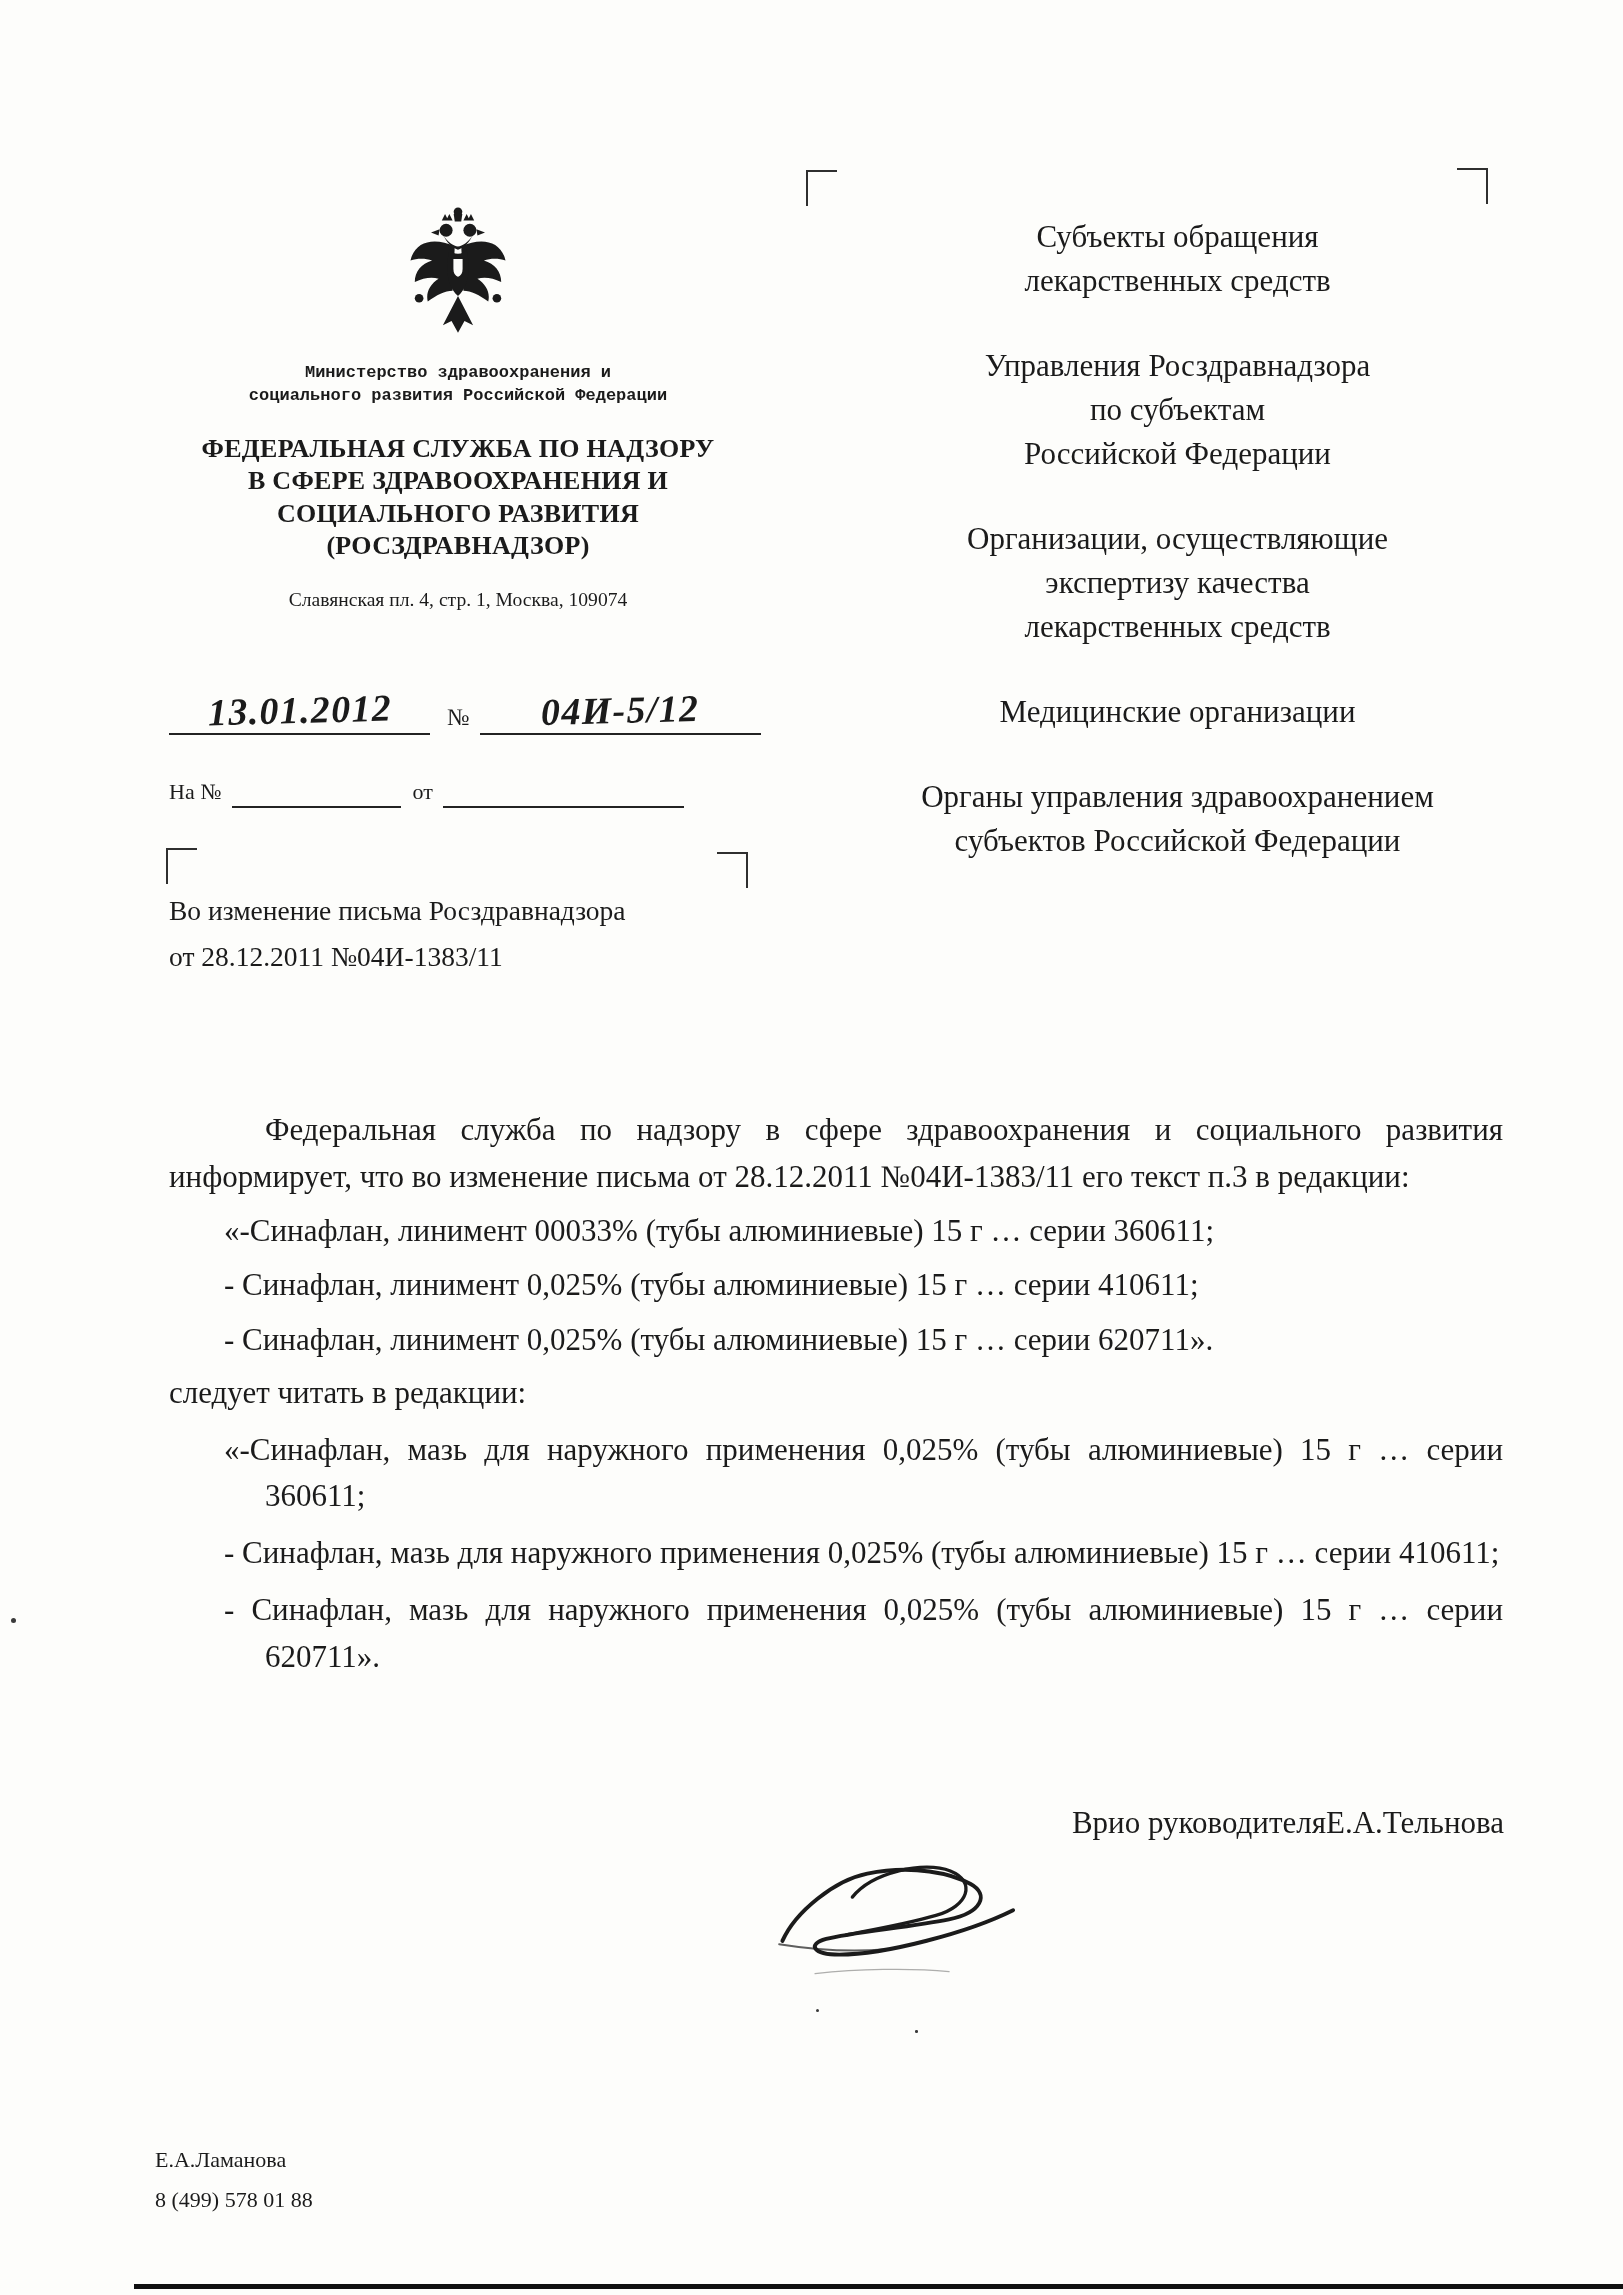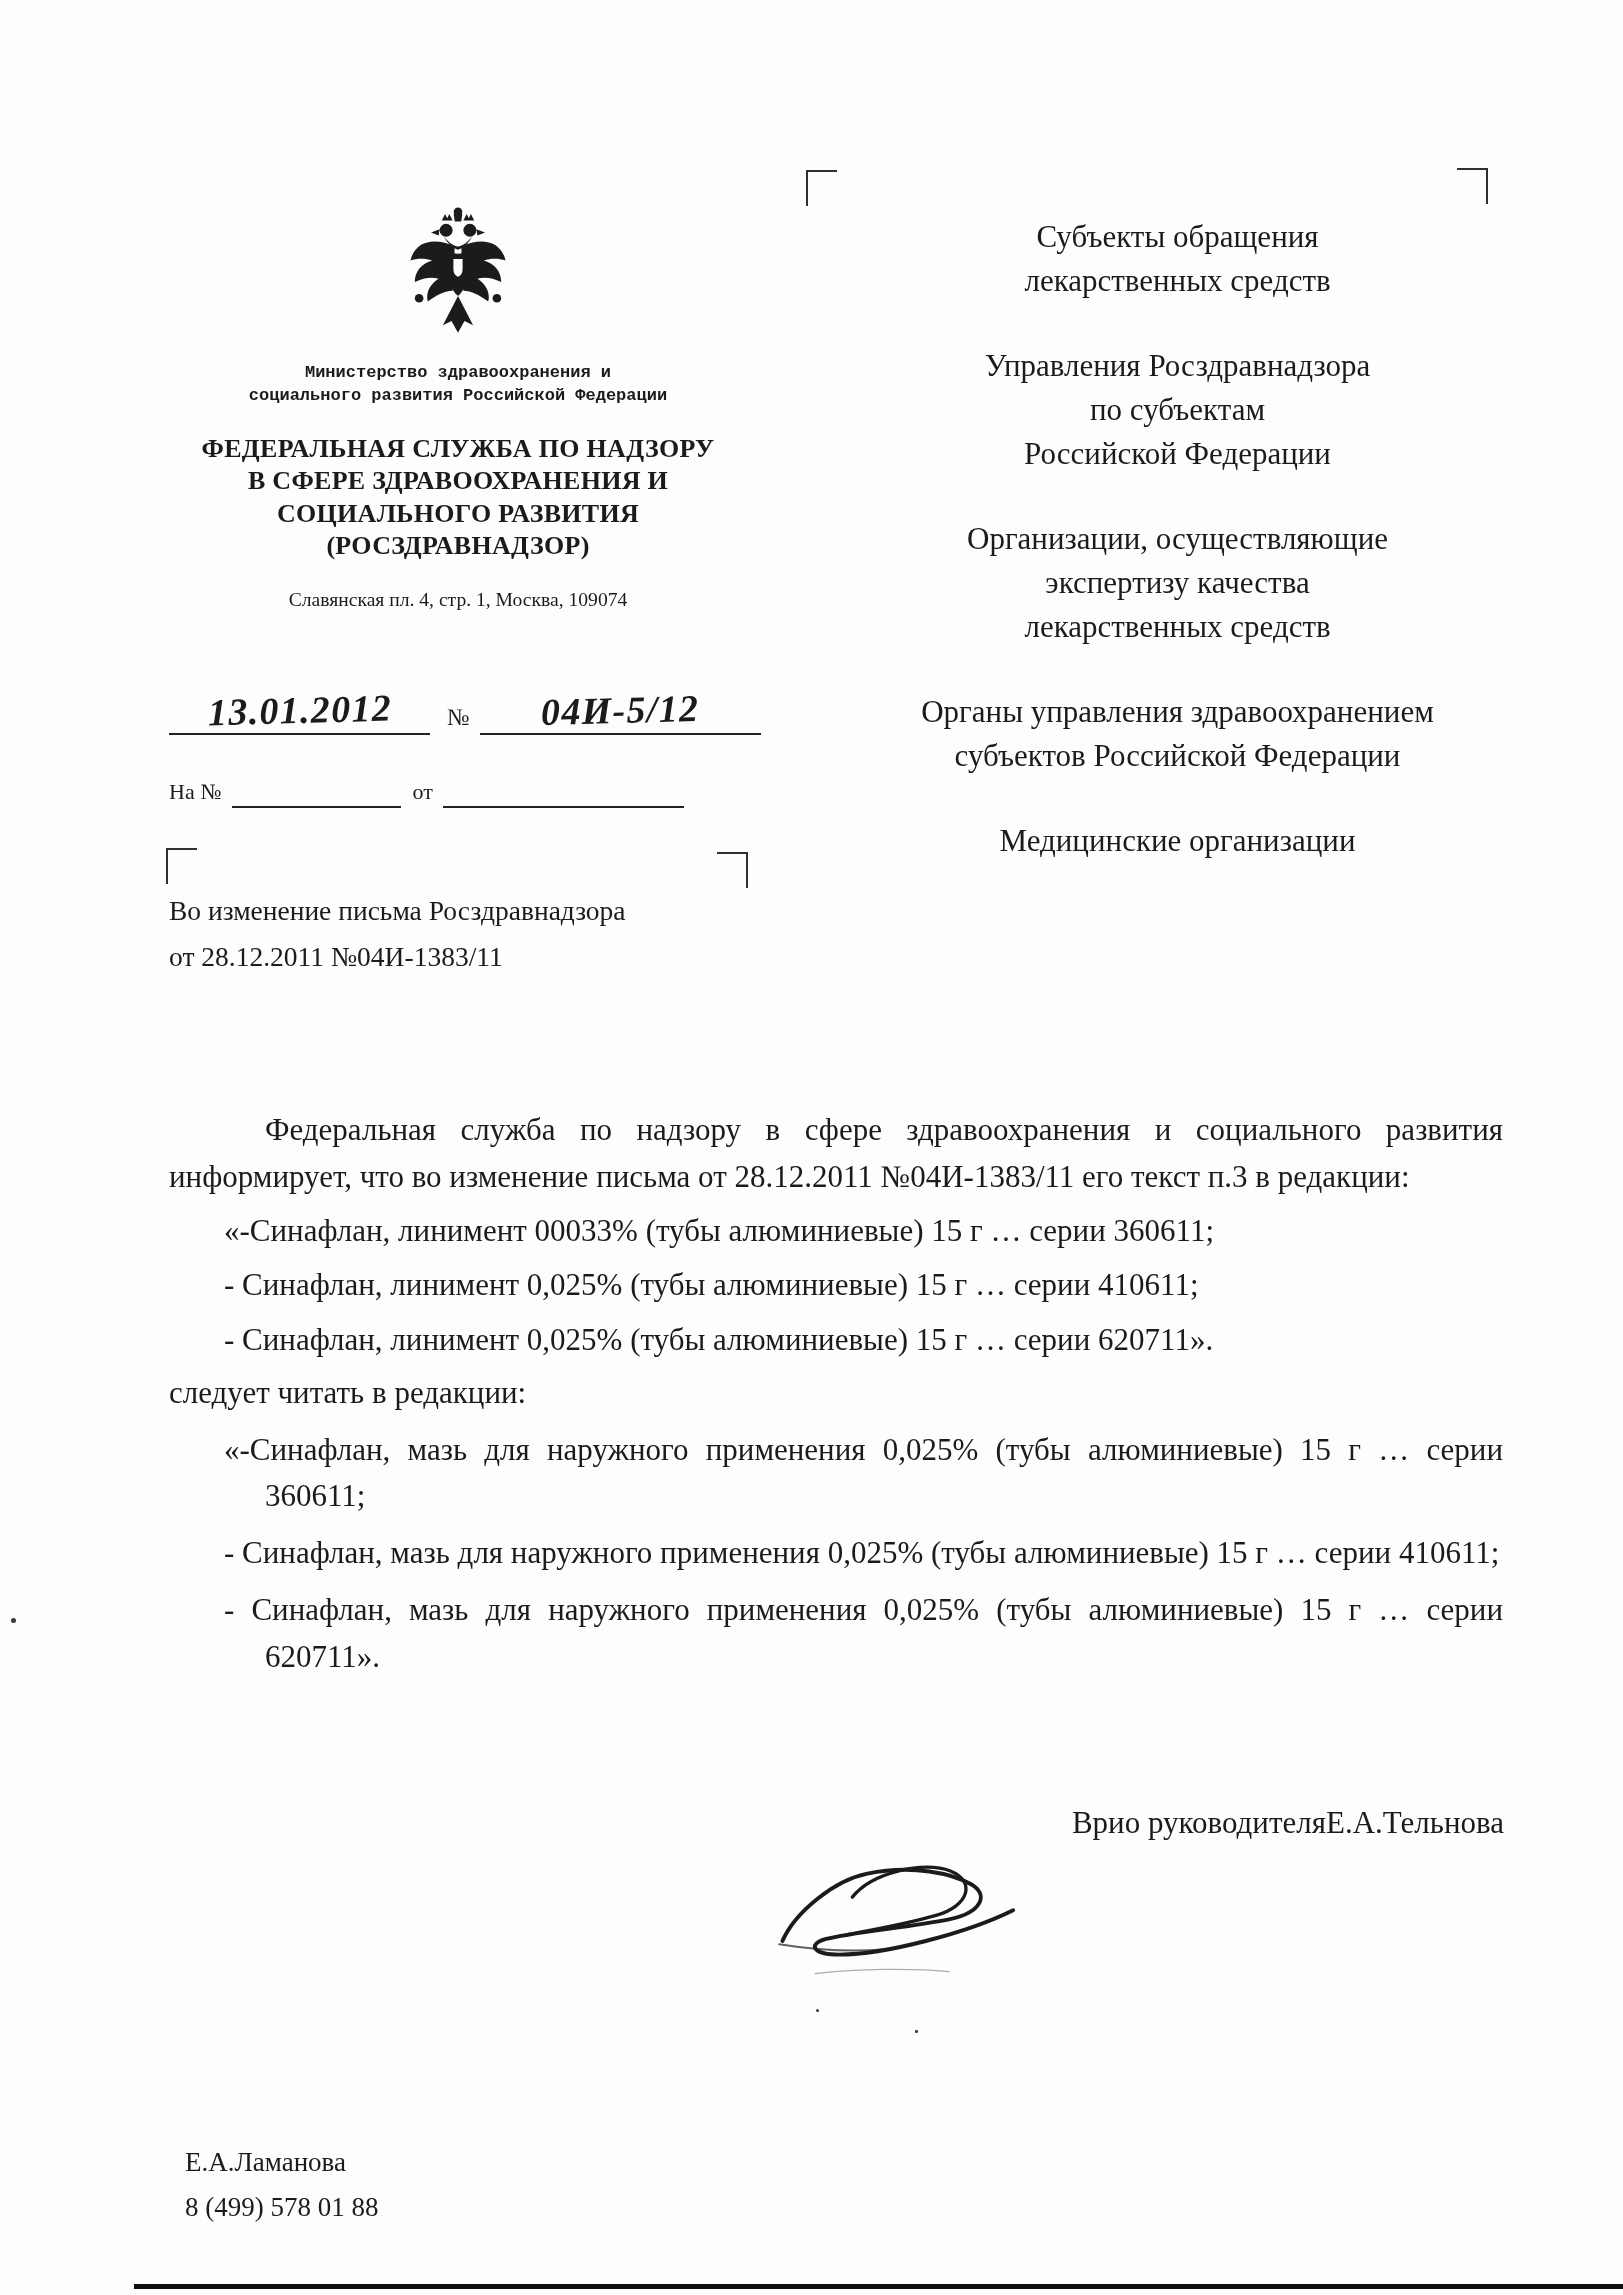--- a/index.html
+++ b/index.html
@@ -46,21 +46,21 @@
   .intro{text-indent:96px;}
   .item-old{padding-left:55px;margin-top:7.9px;text-align:left;}
   .transition{margin-top:6.5px;text-align:left;}
   .item-new{padding-left:96px;text-indent:-41px;margin-top:10.5px;}
 
   
   .sig-row{position:absolute;left:169px;top:1805px;width:1335px;display:flex;justify-content:flex-end;font-size:31px;}
   .sig-scribble{position:absolute;left:753px;top:1833px;}
 
   
-  .exec{position:absolute;left:185px;top:2147px;font-size:27px;}
+  .exec{position:absolute;left:155px;top:2147px;font-size:22px;}
   .exec div{margin-bottom:14.4px;}
 
   
   .scan-line{position:absolute;left:134px;top:2284px;width:1489px;height:4.6px;background:#101010;}
   .speck{position:absolute;background:#3a3a3a;border-radius:50%;}
 </style>
 </head>
 <body>
 
 <div class="corner tl" style="left:806px;top:170px;"></div>
@@ -116,23 +116,23 @@
 
 <div class="recipients">
   <div class="recipient">Субъекты обращения
 лекарственных средств</div>
   <div class="recipient">Управления Росздравнадзора
 по субъектам
 Российской Федерации</div>
   <div class="recipient">Организации, осуществляющие
 экспертизу качества
 лекарственных средств</div>
+  <div class="recipient">Медицинские организации</div>
   <div class="recipient">Органы управления здравоохранением
 субъектов Российской Федерации</div>
-  <div class="recipient">Медицинские организации</div>
 </div>
 
 <div class="body-text">
   <div class="intro">Федеральная служба по надзору в сфере здравоохранения и социального развития информирует, что во изменение письма от 28.12.2011 №04И-1383/11 его текст п.3 в редакции:</div>
   <div class="item-old">«-Синафлан, линимент 00033% (тубы алюминиевые) 15 г … серии 360611;</div>
   <div class="item-old">- Синафлан, линимент 0,025% (тубы алюминиевые) 15 г … серии 410611;</div>
   <div class="item-old">- Синафлан, линимент 0,025% (тубы алюминиевые) 15 г … серии 620711».</div>
   <div class="transition">следует читать в редакции:</div>
   <div class="item-new">«-Синафлан, мазь для наружного применения 0,025% (тубы алюминиевые) 15 г … серии 360611;</div>
   <div class="item-new">- Синафлан, мазь для наружного применения 0,025% (тубы алюминиевые) 15 г … серии 410611;</div>

